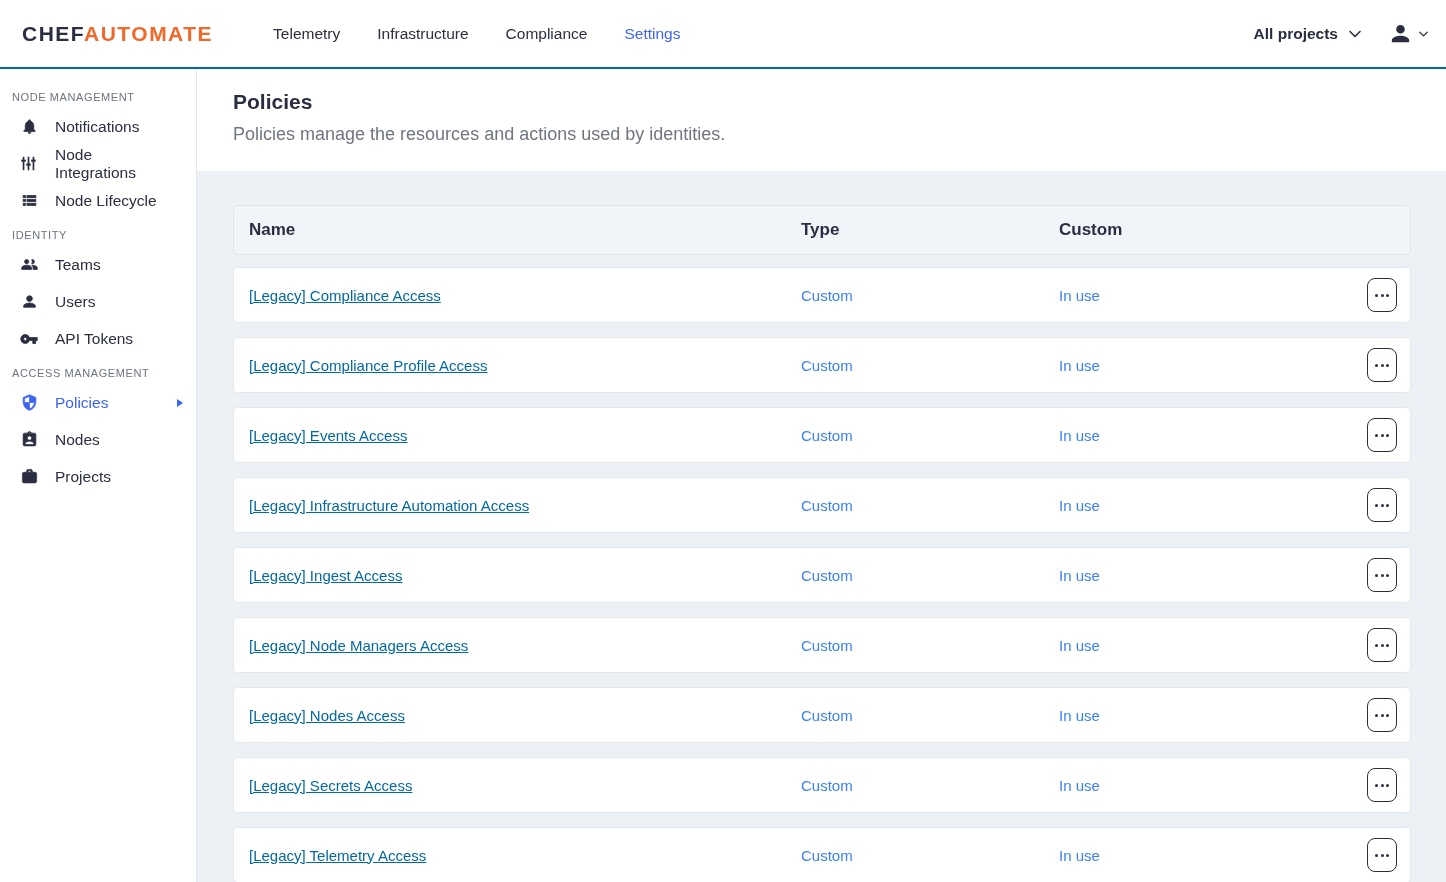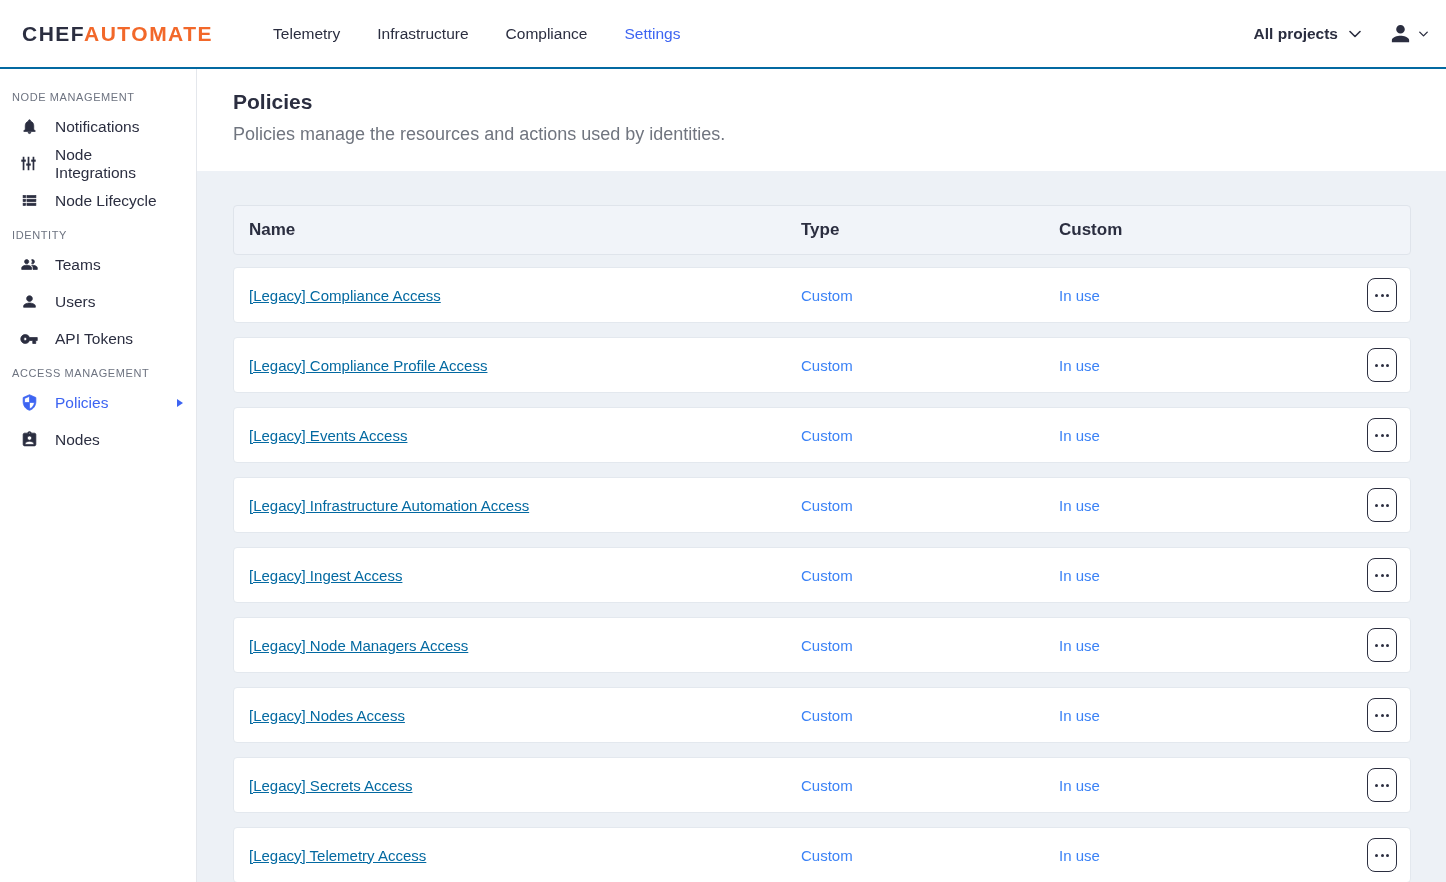--- a/index.html
+++ b/index.html
@@ -206,20 +206,28 @@
 
     <div class="side-item">
       <span class="sicon">
         <svg width="17" height="17" viewBox="0 0 24 24" stroke="none">
             <path d="M19 3h-4.2a2.9 2.9 0 0 0-5.6 0H5c-1.1 0-2 .9-2 2v14c0 1.1.9 2 2 2h14c1.1 0 2-.9 2-2V5c0-1.1-.9-2-2-2zm-7-.8c.5 0 .9.4.9.9s-.4.9-.9.9-.9-.4-.9-.9.4-.9.9-.9zM12 7c1.66 0 3 1.34 3 3s-1.34 3-3 3-3-1.34-3-3 1.34-3 3-3zm6 12H6v-1.4c0-2 4-3.1 6-3.1s6 1.1 6 3.1V19z"></path>
           </svg>
       </span>
       <span>Nodes</span>
     </div>
 
+    <div class="side-item">
+      <span class="sicon">
+        <svg width="17" height="17" viewBox="0 0 24 24" stroke="none">
+            <path d="M20 6h-4V4c0-1.11-.89-2-2-2h-4c-1.11 0-2 .89-2 2v2H4c-1.11 0-1.99.89-1.99 2L2 19c0 1.11.89 2 2 2h16c1.11 0 2-.89 2-2V8c0-1.11-.89-2-2-2zm-6 0h-4V4h4v2z"></path>
+          </svg>
+      </span>
+      <span>Projects</span>
+    </div>
 
   </aside>
 
   <main class="main">
 
     <div class="page-head">
       <h1 class="page-title">Policies</h1>
       <p class="page-desc">Policies manage the resources and actions used by identities.</p>
     </div>
 

